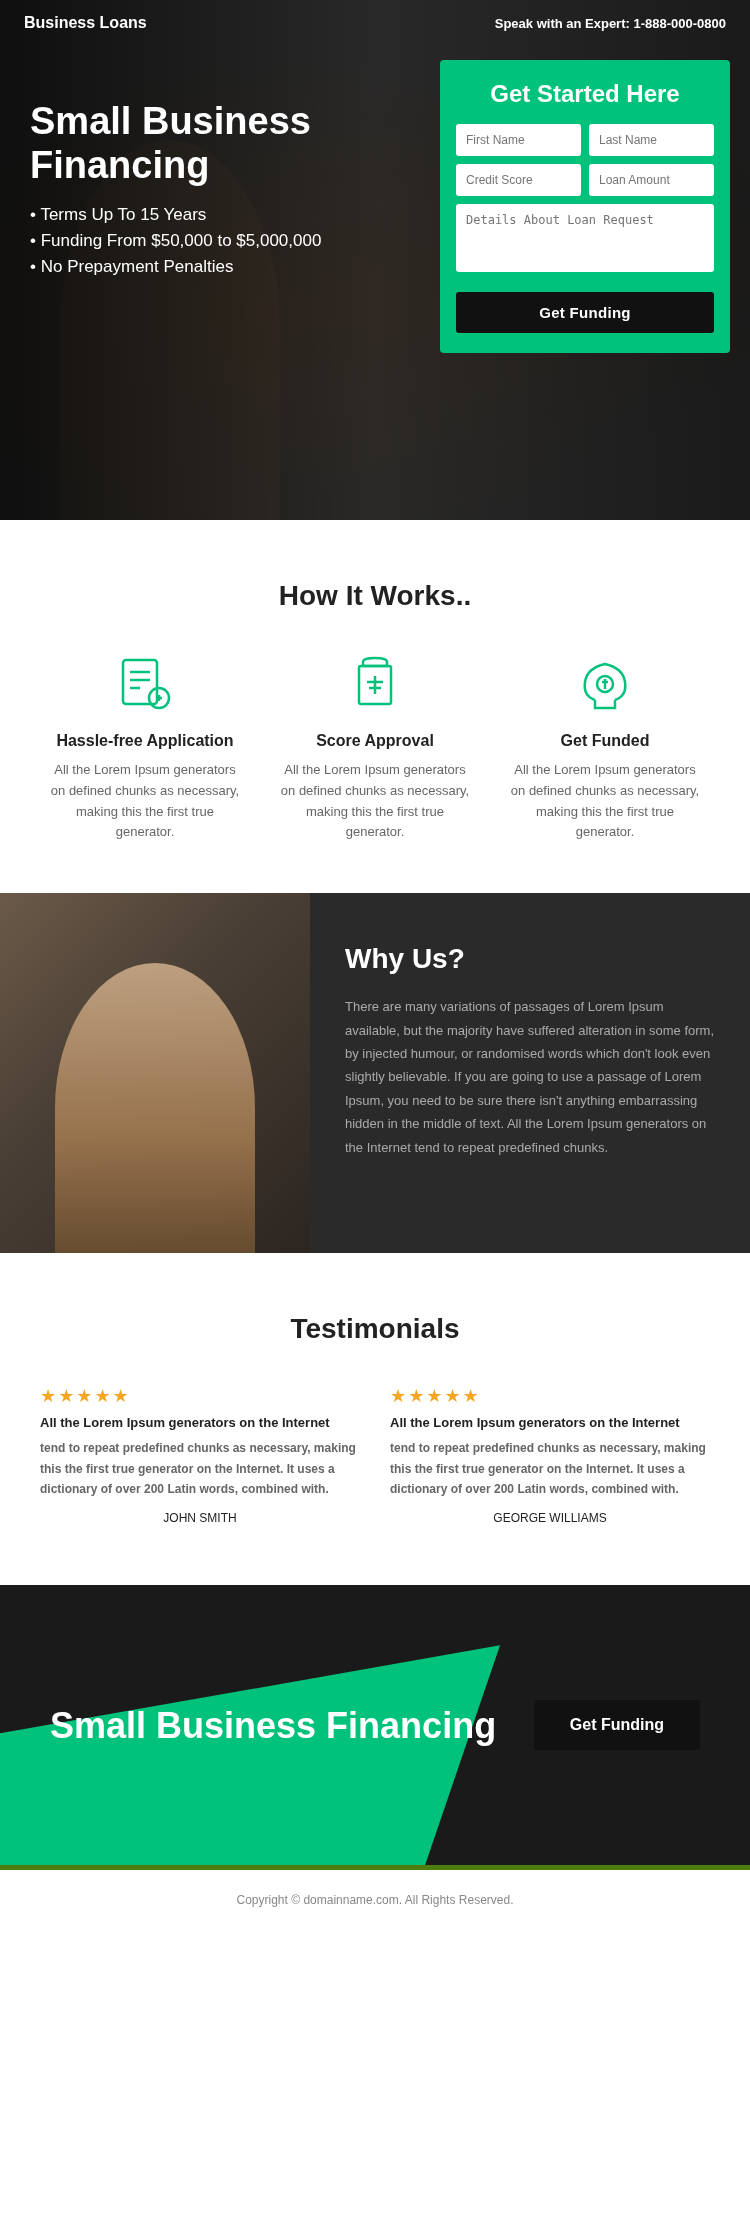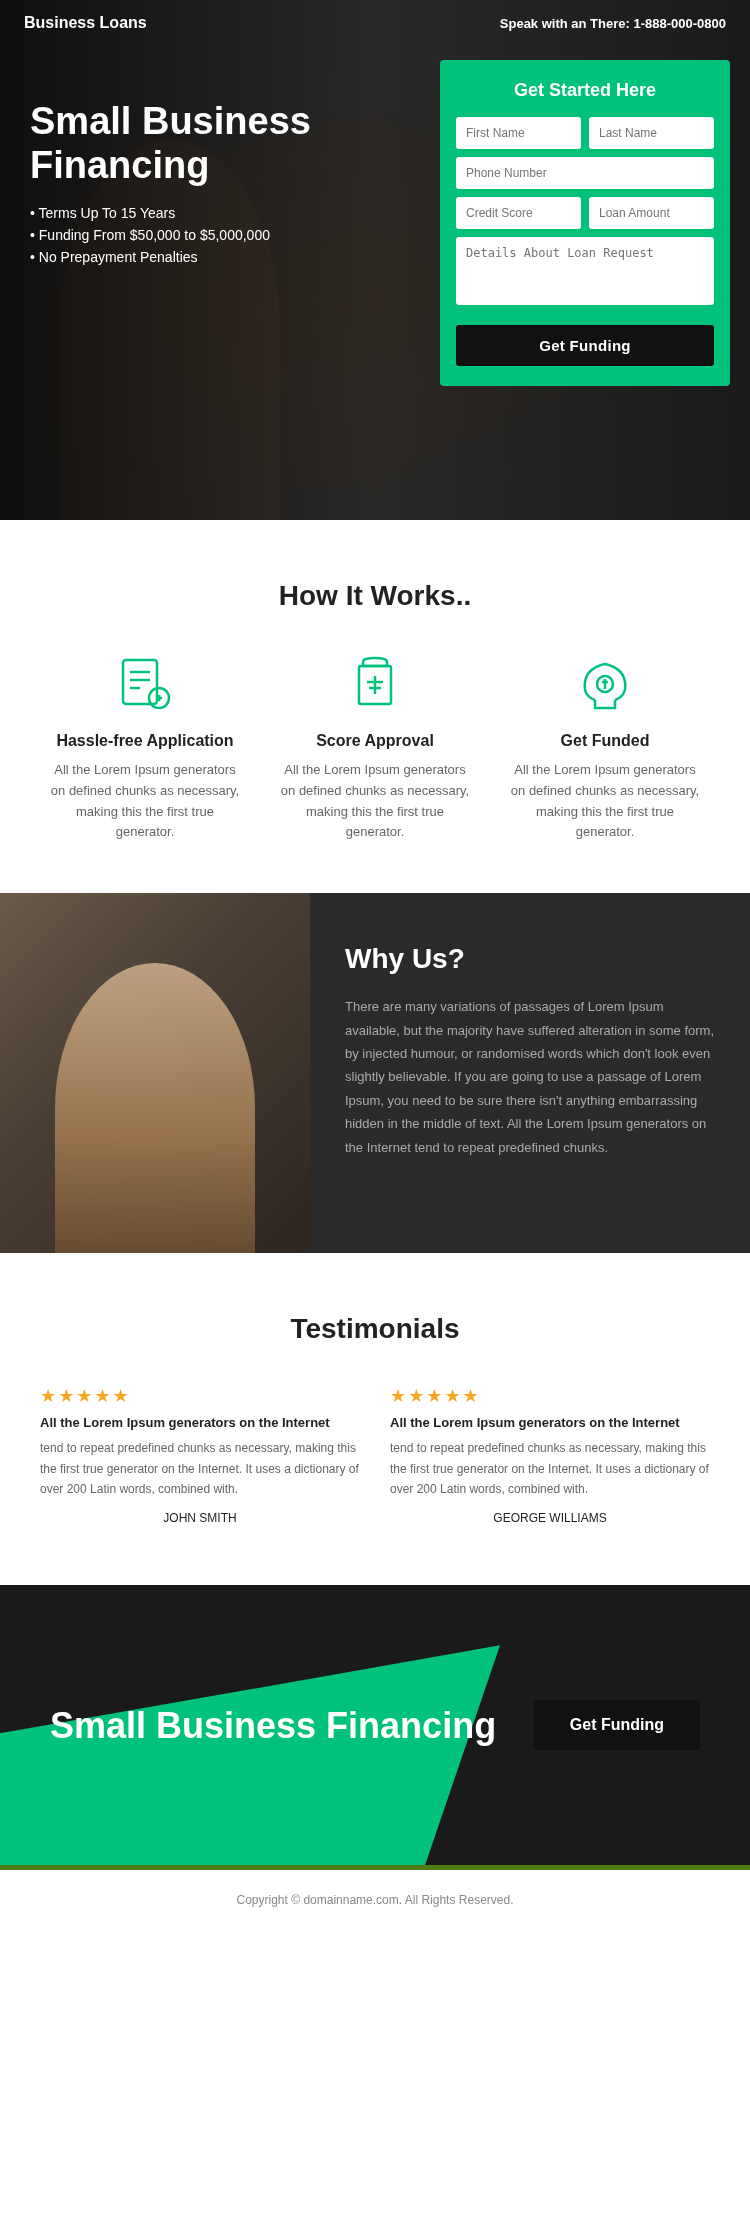--- a/index.html
+++ b/index.html
@@ -80,38 +80,38 @@
       font-weight: 700;
       line-height: 1.15;
       margin-bottom: 18px;
     }
     .hero-bullets {
       list-style: none;
       padding: 0;
     }
     .hero-bullets li {
       color: #fff;
-      font-size: 14px;
+      font-size: 17px;
       margin-bottom: 6px;
     }
     .hero-bullets li::before {
       content: '• ';
     }
 
     
     .form-card {
       width: 290px;
       background: #00c27a;
       border-radius: 4px;
       padding: 20px 16px;
       flex-shrink: 0;
     }
     .form-card-title {
       color: #fff;
-      font-size: 18px;
+      font-size: 24px;
       font-weight: 700;
       text-align: center;
       margin-bottom: 16px;
     }
     .form-row {
       display: flex;
       gap: 8px;
       margin-bottom: 8px;
     }
     .form-input {
@@ -260,20 +260,21 @@
       font-size: 13px;
       font-weight: 700;
       color: #222;
       margin-bottom: 8px;
     }
     .testimonial-text {
       font-size: 12px;
       color: #666;
       line-height: 1.7;
       margin-bottom: 12px;
+      font-weight: bold;
     }
     .testimonial-author {
       font-size: 12px;
       font-weight: 400;
       color: #222;
       text-align: center;
     }
 
     
     .cta-section {
@@ -337,44 +338,41 @@
 
 <div style="position:relative; width:750px;">
 
 <section class="hero">
   <div class="hero-img-placeholder"></div>
   <div class="hero-bg"></div>
 
   <div class="header">
     <div class="header-logo">Business Loans</div>
     <div class="header-phone">
-      <span>Speak with an There:</span>
+      <span>Speak with an Expert:</span>
       <span>1-888-000-0800</span>
     </div>
   </div>
 
   <div class="hero-content">
 
     <div class="hero-left">
       <h1 class="hero-title">Small Business Financing</h1>
       <ul class="hero-bullets">
         <li>Terms Up To 15 Years</li>
         <li>Funding From $50,000 to $5,000,000</li>
         <li>No Prepayment Penalties</li>
       </ul>
     </div>
 
     <div class="form-card">
       <h2 class="form-card-title">Get Started Here</h2>
       <div class="form-row">
         <input class="form-input" type="text" placeholder="First Name" style="">
         <input class="form-input" type="text" placeholder="Last Name" style="">
-      </div>
-      <div class="form-row">
-        <input class="form-input" type="text" placeholder="Phone Number" style="">
       </div>
       <div class="form-row">
         <input class="form-input" type="text" placeholder="Credit Score" style="">
         <input class="form-input" type="text" placeholder="Loan Amount" style="">
       </div>
       <div class="form-row">
         <textarea class="form-textarea" placeholder="Details About Loan Request" style=""></textarea>
       </div>
       <button class="form-submit">Get Funding</button>
     </div>

